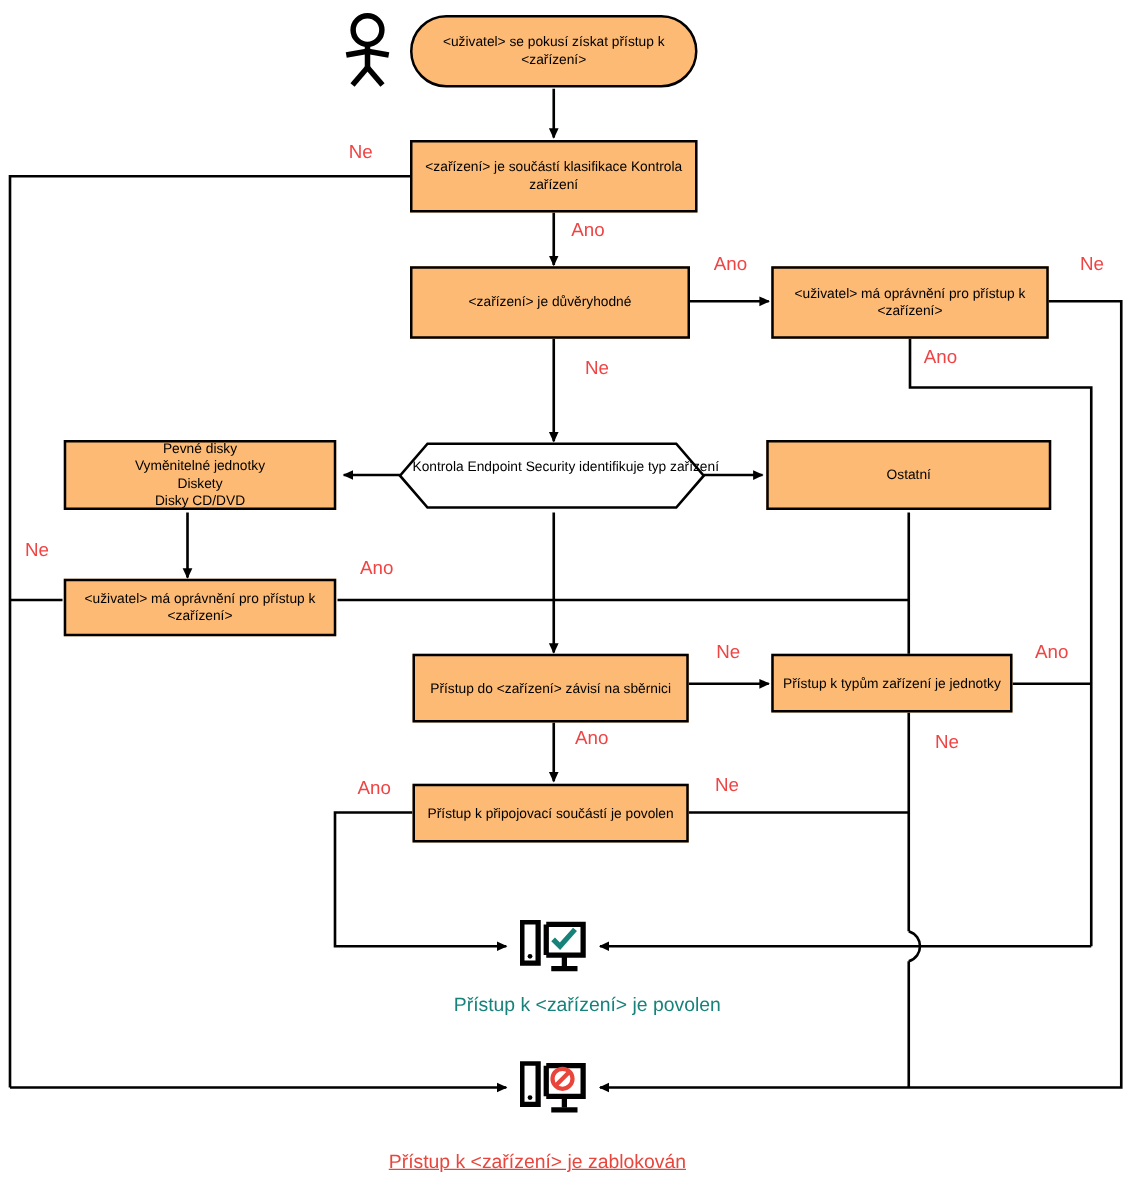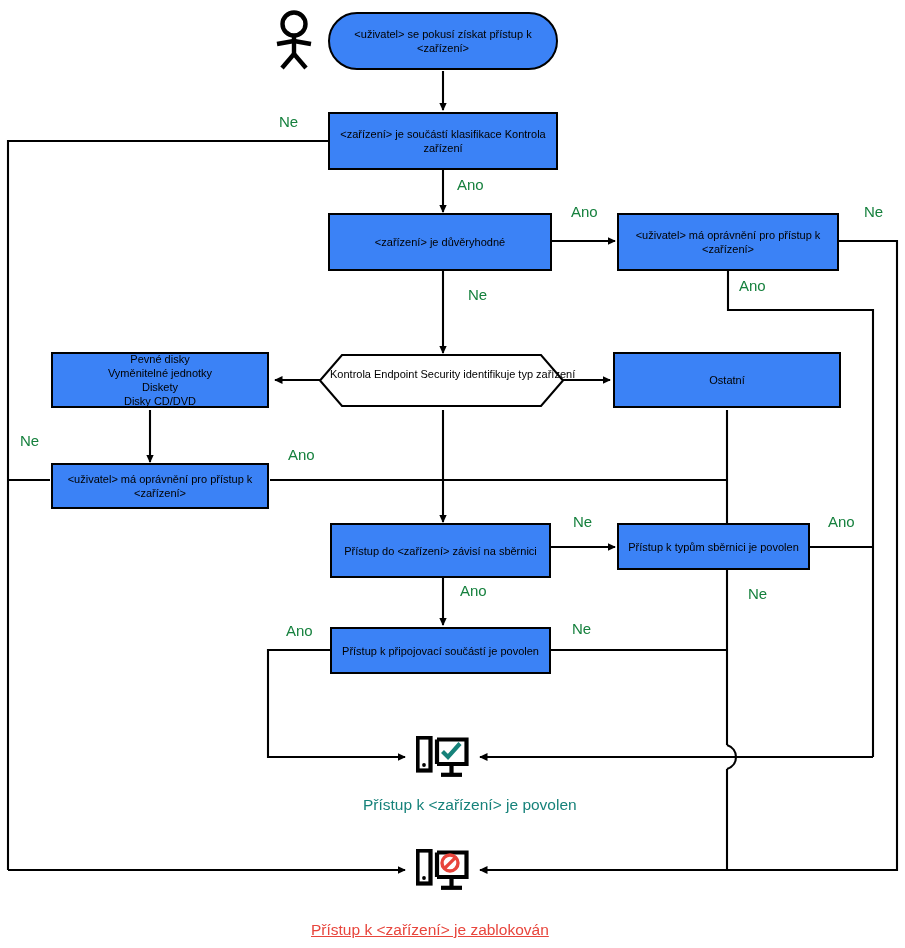--- a/index.html
+++ b/index.html
@@ -1,23 +1,23 @@
 <!DOCTYPE html>
 <html><head>
 <meta charset="utf-8">
 <style>
   html,body{margin:0;padding:0;background:#ffffff;}
   body{font-family:"Liberation Sans",sans-serif;}
   #canvas{position:relative;width:905px;height:948px;background:#fff;overflow:hidden;}
   svg.layer{position:absolute;left:0;top:0;width:905px;height:948px;}
-  .nodebox{position:absolute;box-sizing:border-box;border:2px solid #000;background:#3b82f6;
+  .nodebox{position:absolute;box-sizing:border-box;border:2px solid #000;background:#fdba74;
            display:flex;align-items:center;justify-content:center;text-align:center;
            font-size:11px;line-height:14px;color:#000;}
   .nodebox span{display:block;padding:0 6px;}
-  .edgelabel{position:absolute;font-size:15px;color:#15803d;white-space:nowrap;}
+  .edgelabel{position:absolute;font-size:15px;color:#ef4444;white-space:nowrap;}
   .resulttext{position:absolute;font-size:15.5px;white-space:nowrap;}
   .hexlabel{position:absolute;font-size:11px;line-height:14px;text-align:center;color:#000;white-space:nowrap;}
   .iconwrap{position:absolute;}
 </style>
 </head>
 <body>
 
 <div id="canvas">
 
   <svg class="layer" viewBox="0 0 905 948">
@@ -128,21 +128,21 @@
 
   <div class="nodebox" style="left:51px;top:463px;width:218px;height:46px;">
     <span>&lt;uživatel&gt; má oprávnění pro přístup k &lt;zařízení&gt;</span>
   </div>
 
   <div class="nodebox" style="left:330px;top:523px;width:221px;height:55px;">
     <span>Přístup do &lt;zařízení&gt;  závisí na sběrnici</span>
   </div>
 
   <div class="nodebox" style="left:617px;top:523px;width:193px;height:47px;">
-    <span>Přístup k typům sběrnici je povolen</span>
+    <span>Přístup k typům zařízení je jednotky</span>
   </div>
 
   <div class="nodebox" style="left:330px;top:627px;width:221px;height:47px;">
     <span>Přístup k připojovací součástí je povolen</span>
   </div>
 
   <div class="edgelabel" style="left:279px;top:113px;"><span>Ne</span></div>
 
   <div class="edgelabel" style="left:457px;top:176px;"><span>Ano</span></div>
 

